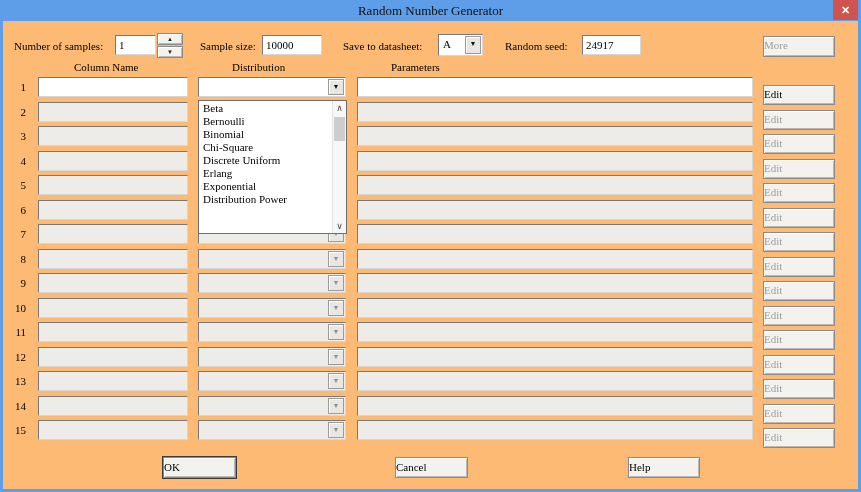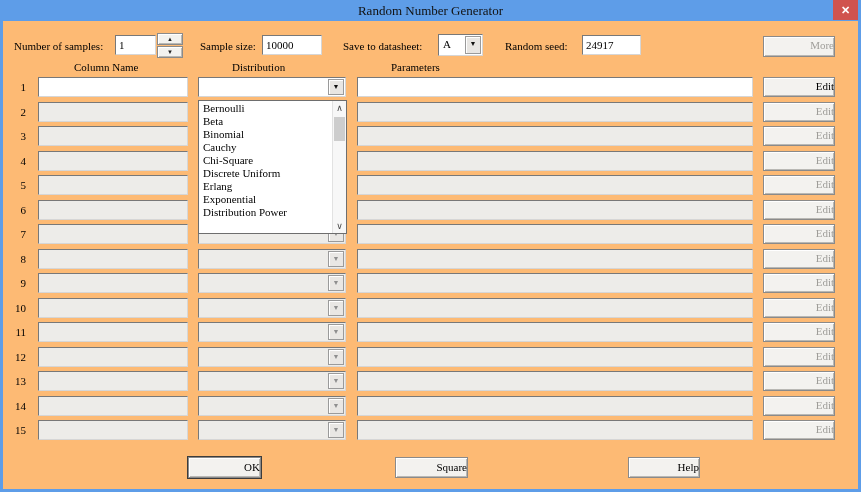--- a/index.html
+++ b/index.html
@@ -32,21 +32,21 @@
     border:1px solid; border-color:#787878 #d6d6d6 #d6d6d6 #787878;
     background:#fff;
   }
   input.field {
     position:absolute; height:20px; font-family:inherit; font-size:11px;
     padding:1px 3px; outline:none;
   }
   input.field:disabled { color:#7c7c7c; }
   .btn {
     position:absolute; height:20px; background:#f3f2ef;
-    border:1px solid #8a8a8a; text-align:right; line-height:17px;
+    border:1px solid #8a8a8a; text-align:left; line-height:17px;
     box-shadow:inset 1px 1px 0 #ffffff, inset -1px -1px 0 #b9b8b4;
     font-size:11px; cursor:pointer;
   }
   .btn.gray { color:#9e9d99; cursor:default; }
 
   
   .spin { position:absolute; left:157px; top:33px; width:26px; }
   .spin-btn {
     width:26px; height:12px; background:#f3f2ef; border:1px solid #8a8a8a;
     box-shadow:inset 1px 1px 0 #fff, inset -1px -1px 0 #b9b8b4;
@@ -67,21 +67,21 @@
   
   .col-head { position:absolute; top:61px;margin-left:34px; }
 
   
   .rows { position:absolute; left:0; top:77px; right:0; display:flex; flex-direction:column; gap:4.5px; }
   .row { position:relative; height:20px; }
   .row .rownum { position:absolute; left:0; width:26px; text-align:right; line-height:20px; }
   .row .name-input { left:38px; width:150px; top:0; }
   .row .combo { left:198px; width:148px; top:0; height:20px; background:#fff; }
   .row .params { position:absolute; left:357px; width:396px; top:0; height:20px; }
-  .row .edit { left:763px; width:72px; top:0; }
+  .row .edit { left:763px; width:72px; top:8px; }
   .row.disabled .name-input,
   .row.disabled .combo,
   .row.disabled .params { background:#edece9; }
   .row.disabled .edit { color:#9e9d99; }
   .row.disabled .combo-btn { color:#8f8f8f; background:#e9e7e4; }
 
   
   .dd-list {
     position:absolute; left:198px; top:100px; width:149px; height:134px;
     background:#fff; border:1px solid #6e6e6e; z-index:10;
@@ -273,34 +273,33 @@
       <div class="combo sunken">
         <div class="combo-btn"><span class="arrow-glyph">▼</span></div>
       </div>
       <div class="params sunken"></div>
       <div class="btn edit">Edit</div>
     </div>
     </div>
 
   <div class="dd-list">
     <div class="dd-items">
+        <div class="dd-item">Beta</div>
         <div class="dd-item">Bernoulli</div>
-        <div class="dd-item">Beta</div>
         <div class="dd-item">Binomial</div>
-        <div class="dd-item">Cauchy</div>
         <div class="dd-item">Chi-Square</div>
         <div class="dd-item">Discrete Uniform</div>
         <div class="dd-item">Erlang</div>
         <div class="dd-item">Exponential</div>
         <div class="dd-item">Distribution Power</div>
       </div>
     <div class="dd-scroll">
       <div class="dd-up">∧</div>
       <div class="dd-thumb"></div>
       <div class="dd-down">∨</div>
     </div>
   </div>
 
-  <div class="btn footer-btn default-btn" style="left:163px; width:73px;margin-left:25px;">OK</div>
-  <div class="btn footer-btn" style="left:395px; width:73px;">Square</div>
+  <div class="btn footer-btn default-btn" style="left:163px; width:73px;">OK</div>
+  <div class="btn footer-btn" style="left:395px; width:73px;">Cancel</div>
   <div class="btn footer-btn" style="left:628px; width:72px;">Help</div>
 
 </div>
 
 </body></html>

